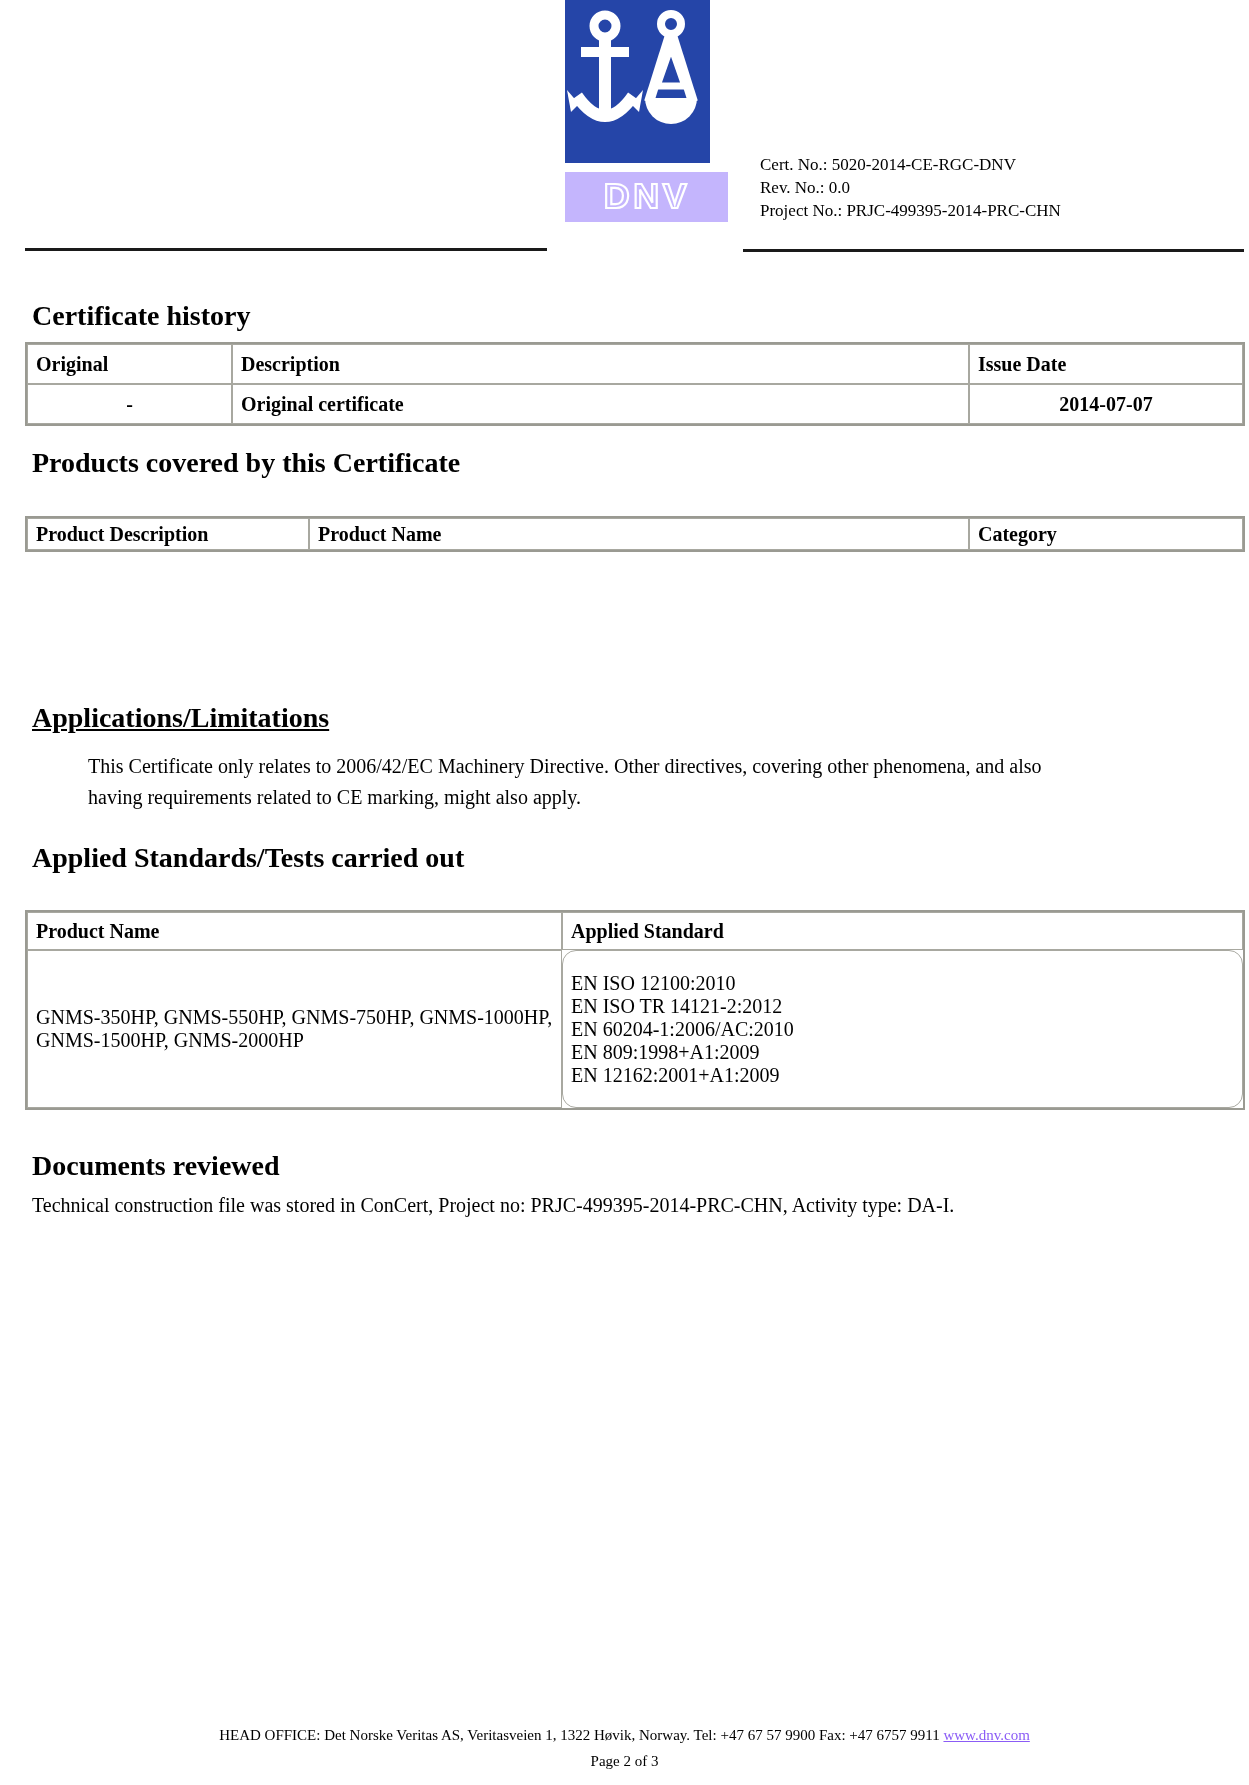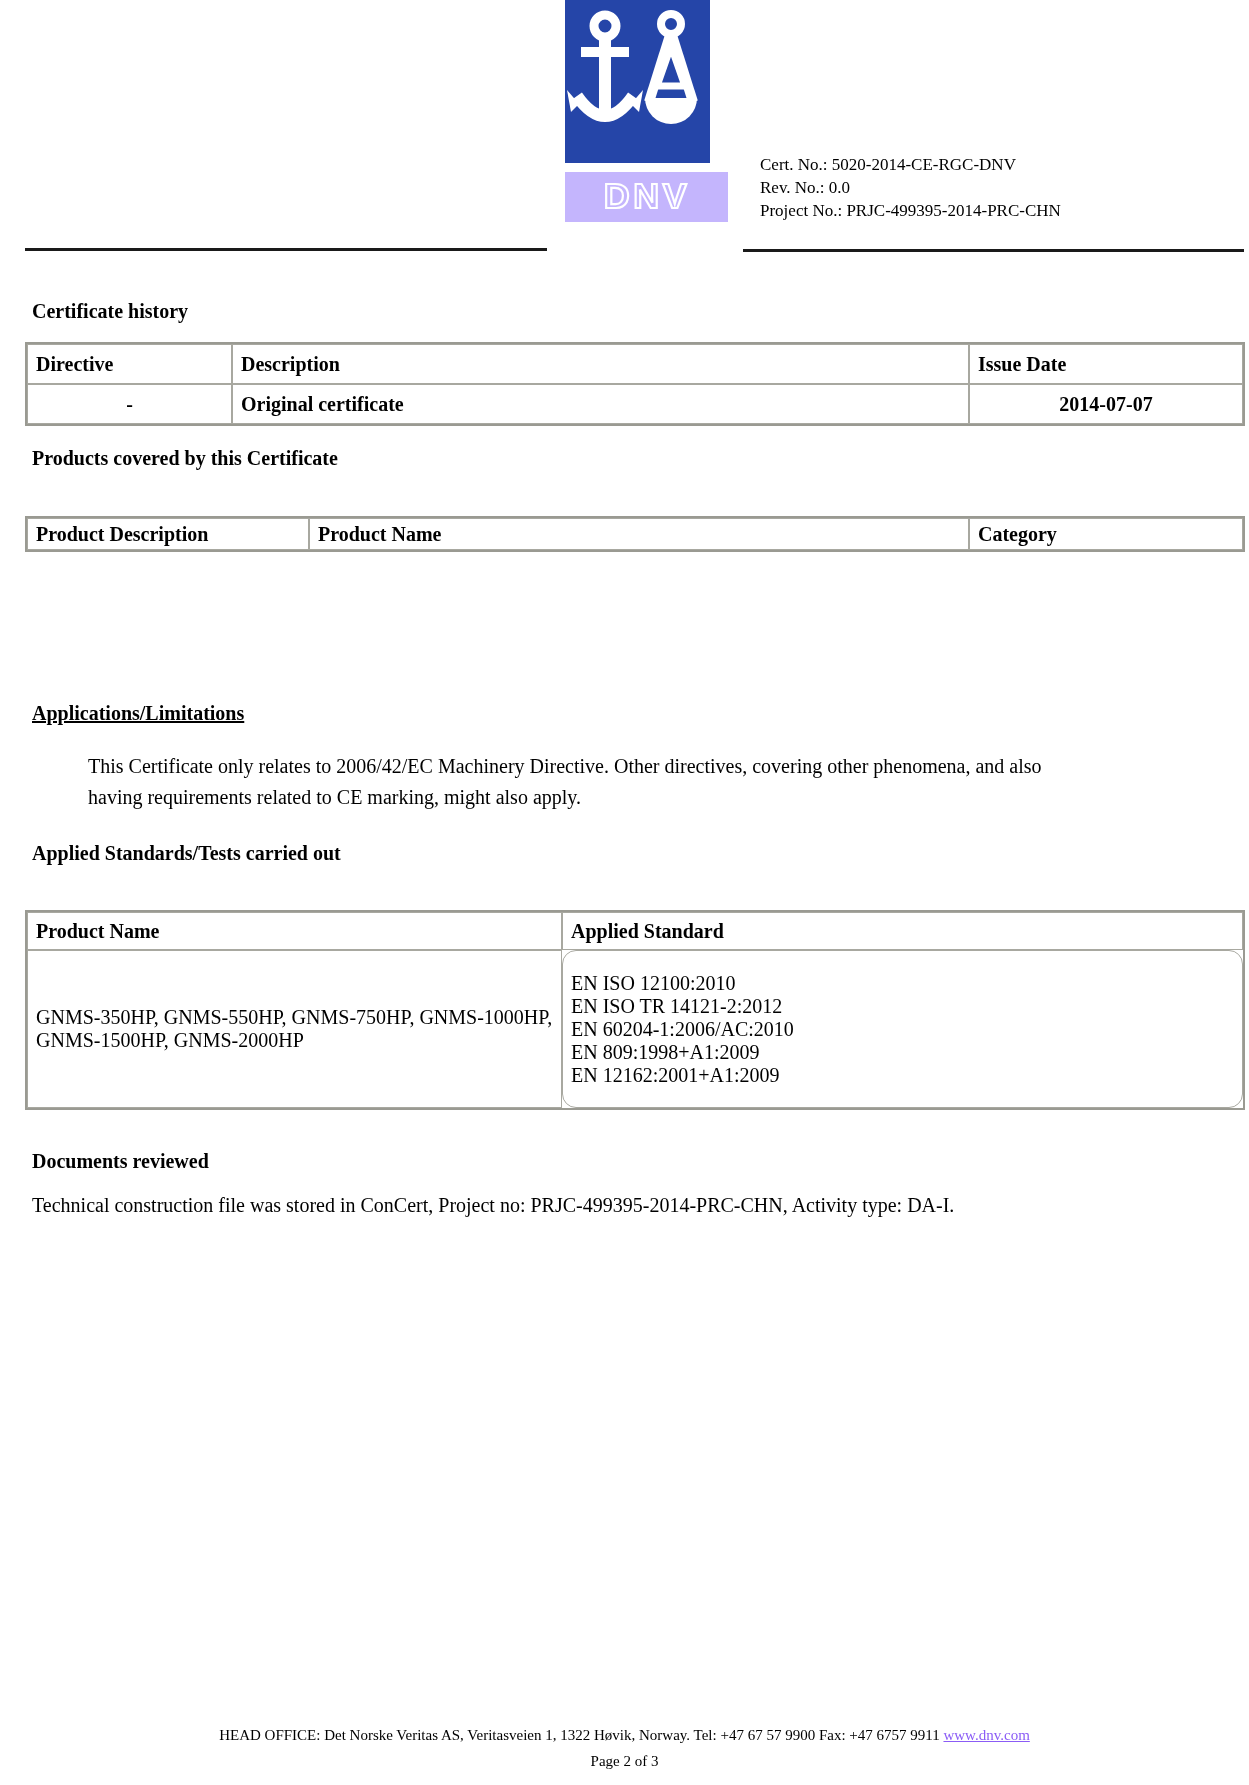--- a/index.html
+++ b/index.html
@@ -30,21 +30,21 @@
     position: absolute; left: 760px; top: 153px;
     font-size: 17px; line-height: 23px; white-space: nowrap;
   }
   .rule { position: absolute; background: #1a1a1a; height: 3px; }
   .rule-left  { left: 25px;  top: 248px; width: 522px; }
   .rule-right { left: 743px; top: 249px; width: 501px; }
 
   
   .sec-title {
     position: absolute; left: 32px;
-    font-size: 20px; font-weight: bold; white-space: nowrap;
+    font-size: 28px; font-weight: bold; white-space: nowrap;
   }
   .para { position: absolute; font-size: 20px; line-height: 31px; }
 
   
   .doc-table {
     position: absolute; left: 25px;
     border-collapse: separate; border-spacing: 0;
     border: 2px solid #9a9a92;
     table-layout: fixed;
     font-size: 20px;
@@ -107,21 +107,21 @@
   <div class="sec-title" style="top:300px;">Certificate history</div>
 
   <table class="doc-table" style="top:342px; width:1216px;">
     <colgroup>
         <col style="width:205px">
         <col style="width:737px">
         <col style="width:274px">
       </colgroup>
     <tbody>
         <tr style="height:40px;">
-      <th class="t-center">Directive</th>
+      <th class="t-center">Original</th>
       <th>Description</th>
       <th class="t-center">Issue Date</th>
     </tr>
     <tr style="height:40px;">
       <td class="t-center bold">-</td>
       <td class="bold">Original certificate</td>
       <td class="t-center bold">2014-07-07</td>
     </tr>
   </tbody>
     </table>

